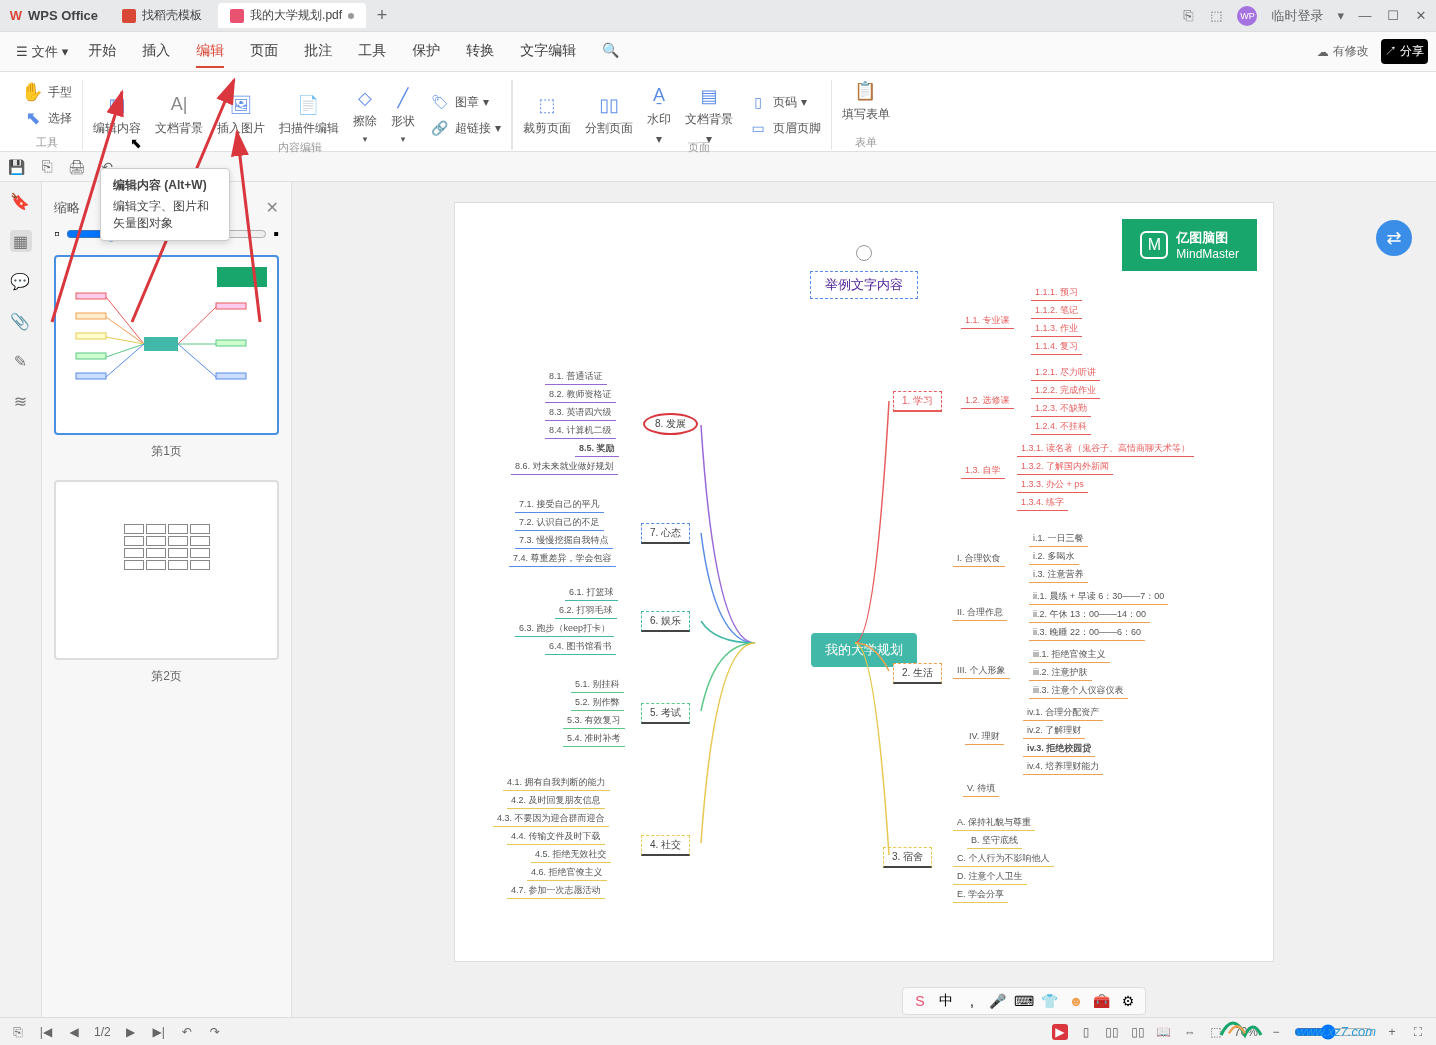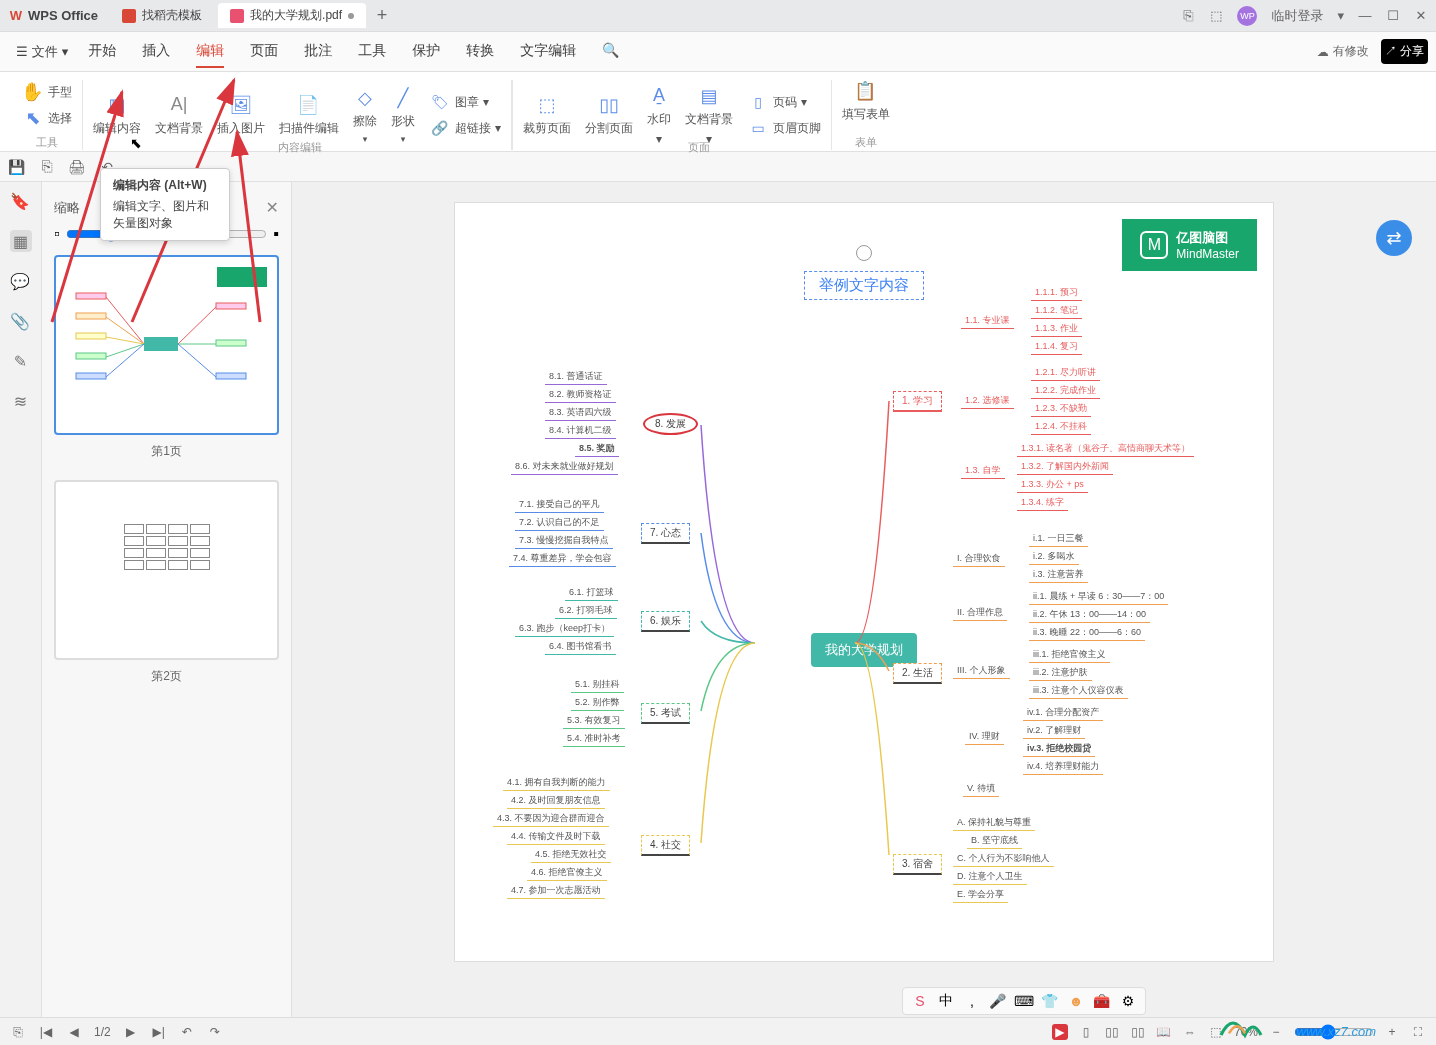--- a/index.html
+++ b/index.html
@@ -48,21 +48,21 @@
 .thumb.inactive{border-color:#ddd;}
 .thumb-label{text-align:center;font-size:12px;color:#666;margin-bottom:20px;}
 .thumb-mindmap{position:relative;width:100%;height:100%;}
 .thumb-mm-hdr{position:absolute;top:0;right:0;width:50px;height:20px;background:#19a66c;}
 .thumb-table{width:90px;height:50px;margin:30px auto;}
 .thumb-table td{border:1px solid #888;width:18px;height:10px;}
 .canvas{flex:1;background:#f0f0f0;overflow:auto;padding:20px;position:relative;}
 .doc{width:820px;height:760px;background:#fff;border:1px solid #ddd;margin:0 auto;position:relative;font-size:10px;}
 .mm-logo{position:absolute;top:16px;right:16px;background:#19a66c;color:#fff;padding:10px 18px;display:flex;align-items:center;gap:8px;}
 .mm-logo .ic{width:28px;height:28px;border:2px solid #fff;border-radius:6px;display:flex;align-items:center;justify-content:center;font-size:16px;}
-.mm-title{position:absolute;top:68px;left:50%;transform:translateX(-50%);border:1px dashed #578de8;padding:4px 14px;font-size:15px;color:#3b82f6;}
+.mm-title{position:absolute;top:68px;left:50%;transform:translateX(-50%);border:1px dashed #578de8;padding:4px 14px;font-size:13px;color:#4c1d95;}
 .mm-rotate{position:absolute;top:42px;left:50%;transform:translateX(-50%);width:16px;height:16px;border:1px solid #999;border-radius:50%;}
 .mm-center{position:absolute;top:430px;left:50%;transform:translateX(-50%);background:#42b8a8;color:#fff;padding:8px 14px;font-size:13px;border-radius:4px;}
 .node{position:absolute;border:1px dashed #6aa9e8;padding:2px 8px;font-size:10px;color:#444;background:#fff;white-space:nowrap;}
 .node.hl{border:2px solid #d9363e;border-radius:50%;padding:2px 10px;}
 .node.b1{border-bottom:2px solid;}
 .leaf{position:absolute;font-size:9px;color:#555;border-bottom:1px solid;padding:1px 4px;white-space:nowrap;}
 .c-red{border-color:#e85c5c;color:#e85c5c;}
 .c-orange{border-color:#f0a050;}
 .c-yellow{border-color:#e8c850;}
 .c-green{border-color:#5cc888;}
@@ -404,21 +404,21 @@
       <div class="leaf c-orange" style="top:444px;left:574px;">iii.1. 拒绝官僚主义</div>
       <div class="leaf c-orange" style="top:462px;left:574px;">iii.2. 注意护肤</div>
       <div class="leaf c-orange" style="top:480px;left:574px;">iii.3. 注意个人仪容仪表</div>
       <div class="leaf c-orange" style="top:526px;left:510px;">IV. 理财</div>
       <div class="leaf c-orange" style="top:502px;left:568px;">iv.1. 合理分配资产</div>
       <div class="leaf c-orange" style="top:520px;left:568px;">iv.2. 了解理财</div>
       <div class="leaf c-orange" style="top:538px;left:568px;font-weight:bold;">iv.3. 拒绝校园贷</div>
       <div class="leaf c-orange" style="top:556px;left:568px;">iv.4. 培养理财能力</div>
       <div class="leaf c-orange" style="top:578px;left:508px;">V. 待填</div>
 
-      <div class="node b1 c-yellow" style="top:644px;left:438px;margin-top:7px;">3. 宿舍</div>
+      <div class="node b1 c-yellow" style="top:644px;left:428px;">3. 宿舍</div>
       <div class="leaf c-yellow" style="top:612px;left:498px;">A. 保持礼貌与尊重</div>
       <div class="leaf c-yellow" style="top:630px;left:512px;">B. 坚守底线</div>
       <div class="leaf c-yellow" style="top:648px;left:498px;">C. 个人行为不影响他人</div>
       <div class="leaf c-yellow" style="top:666px;left:498px;">D. 注意个人卫生</div>
       <div class="leaf c-yellow" style="top:684px;left:498px;">E. 学会分享</div>
 
       <svg style="position:absolute;top:0;left:0;width:100%;height:100%;pointer-events:none;">
         <g stroke-width="1.5" fill="none">
           <path d="M 300 440 Q 260 440 246 222" stroke="#9868d8"></path>
           <path d="M 300 440 Q 260 440 246 330" stroke="#578de8"></path>

